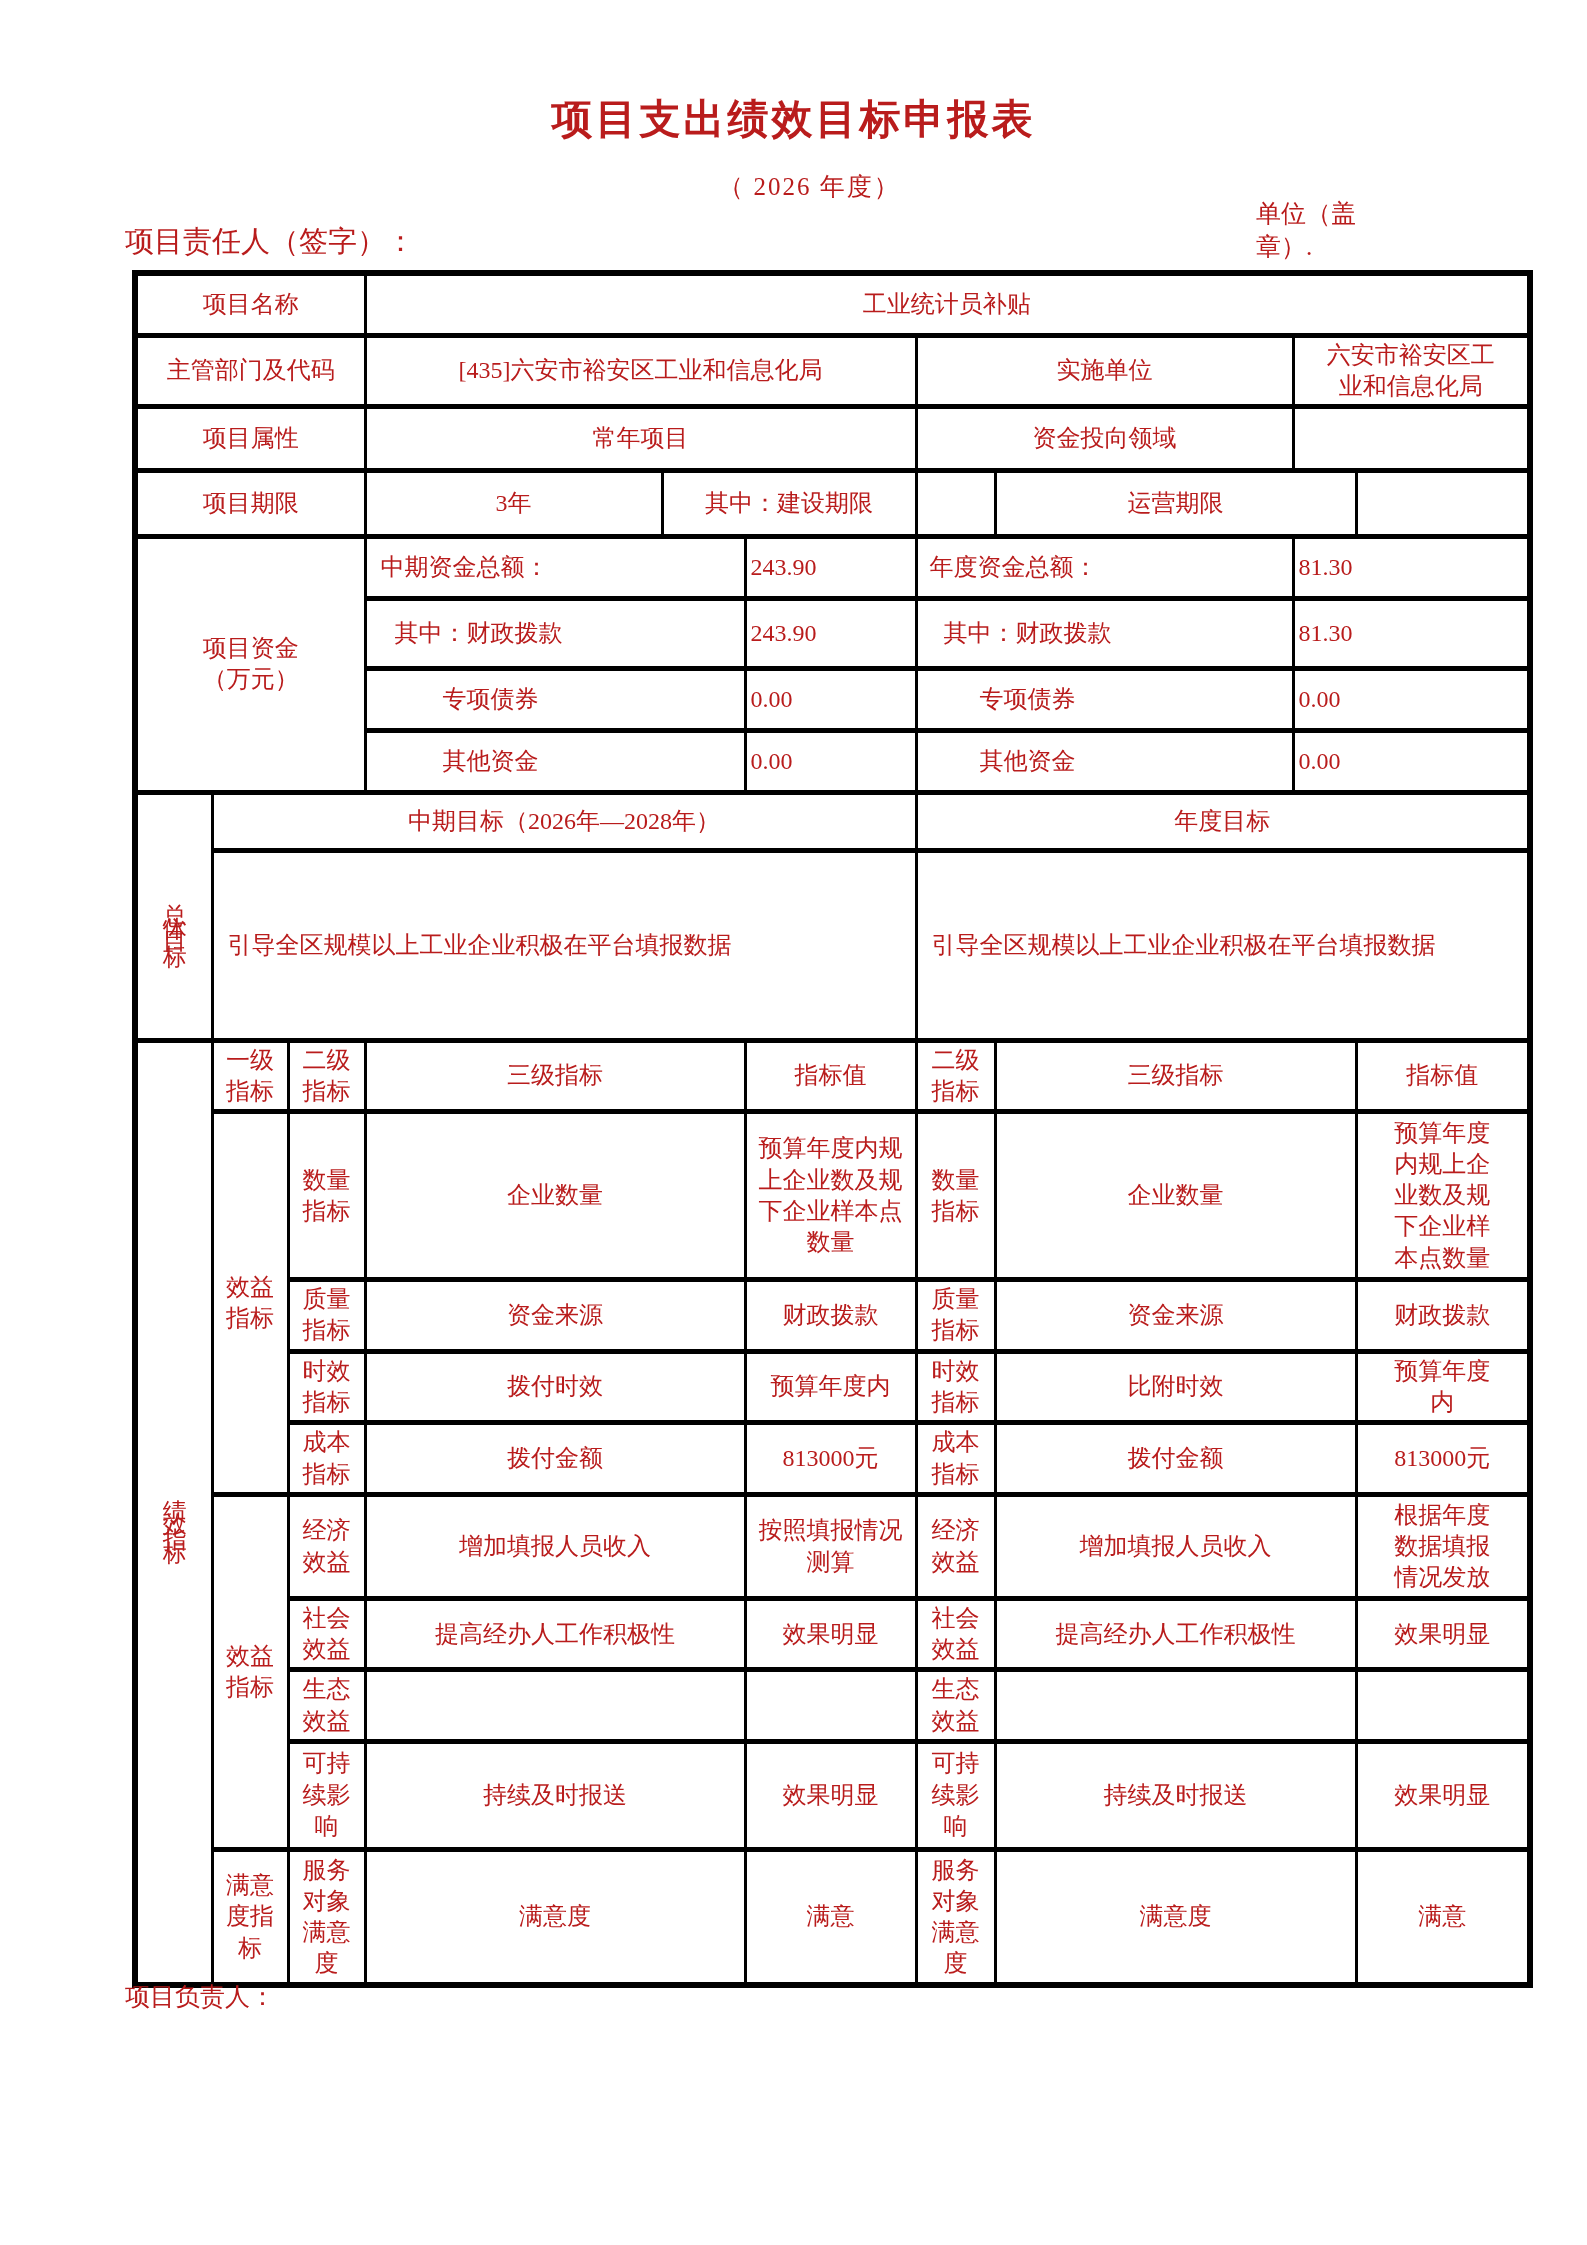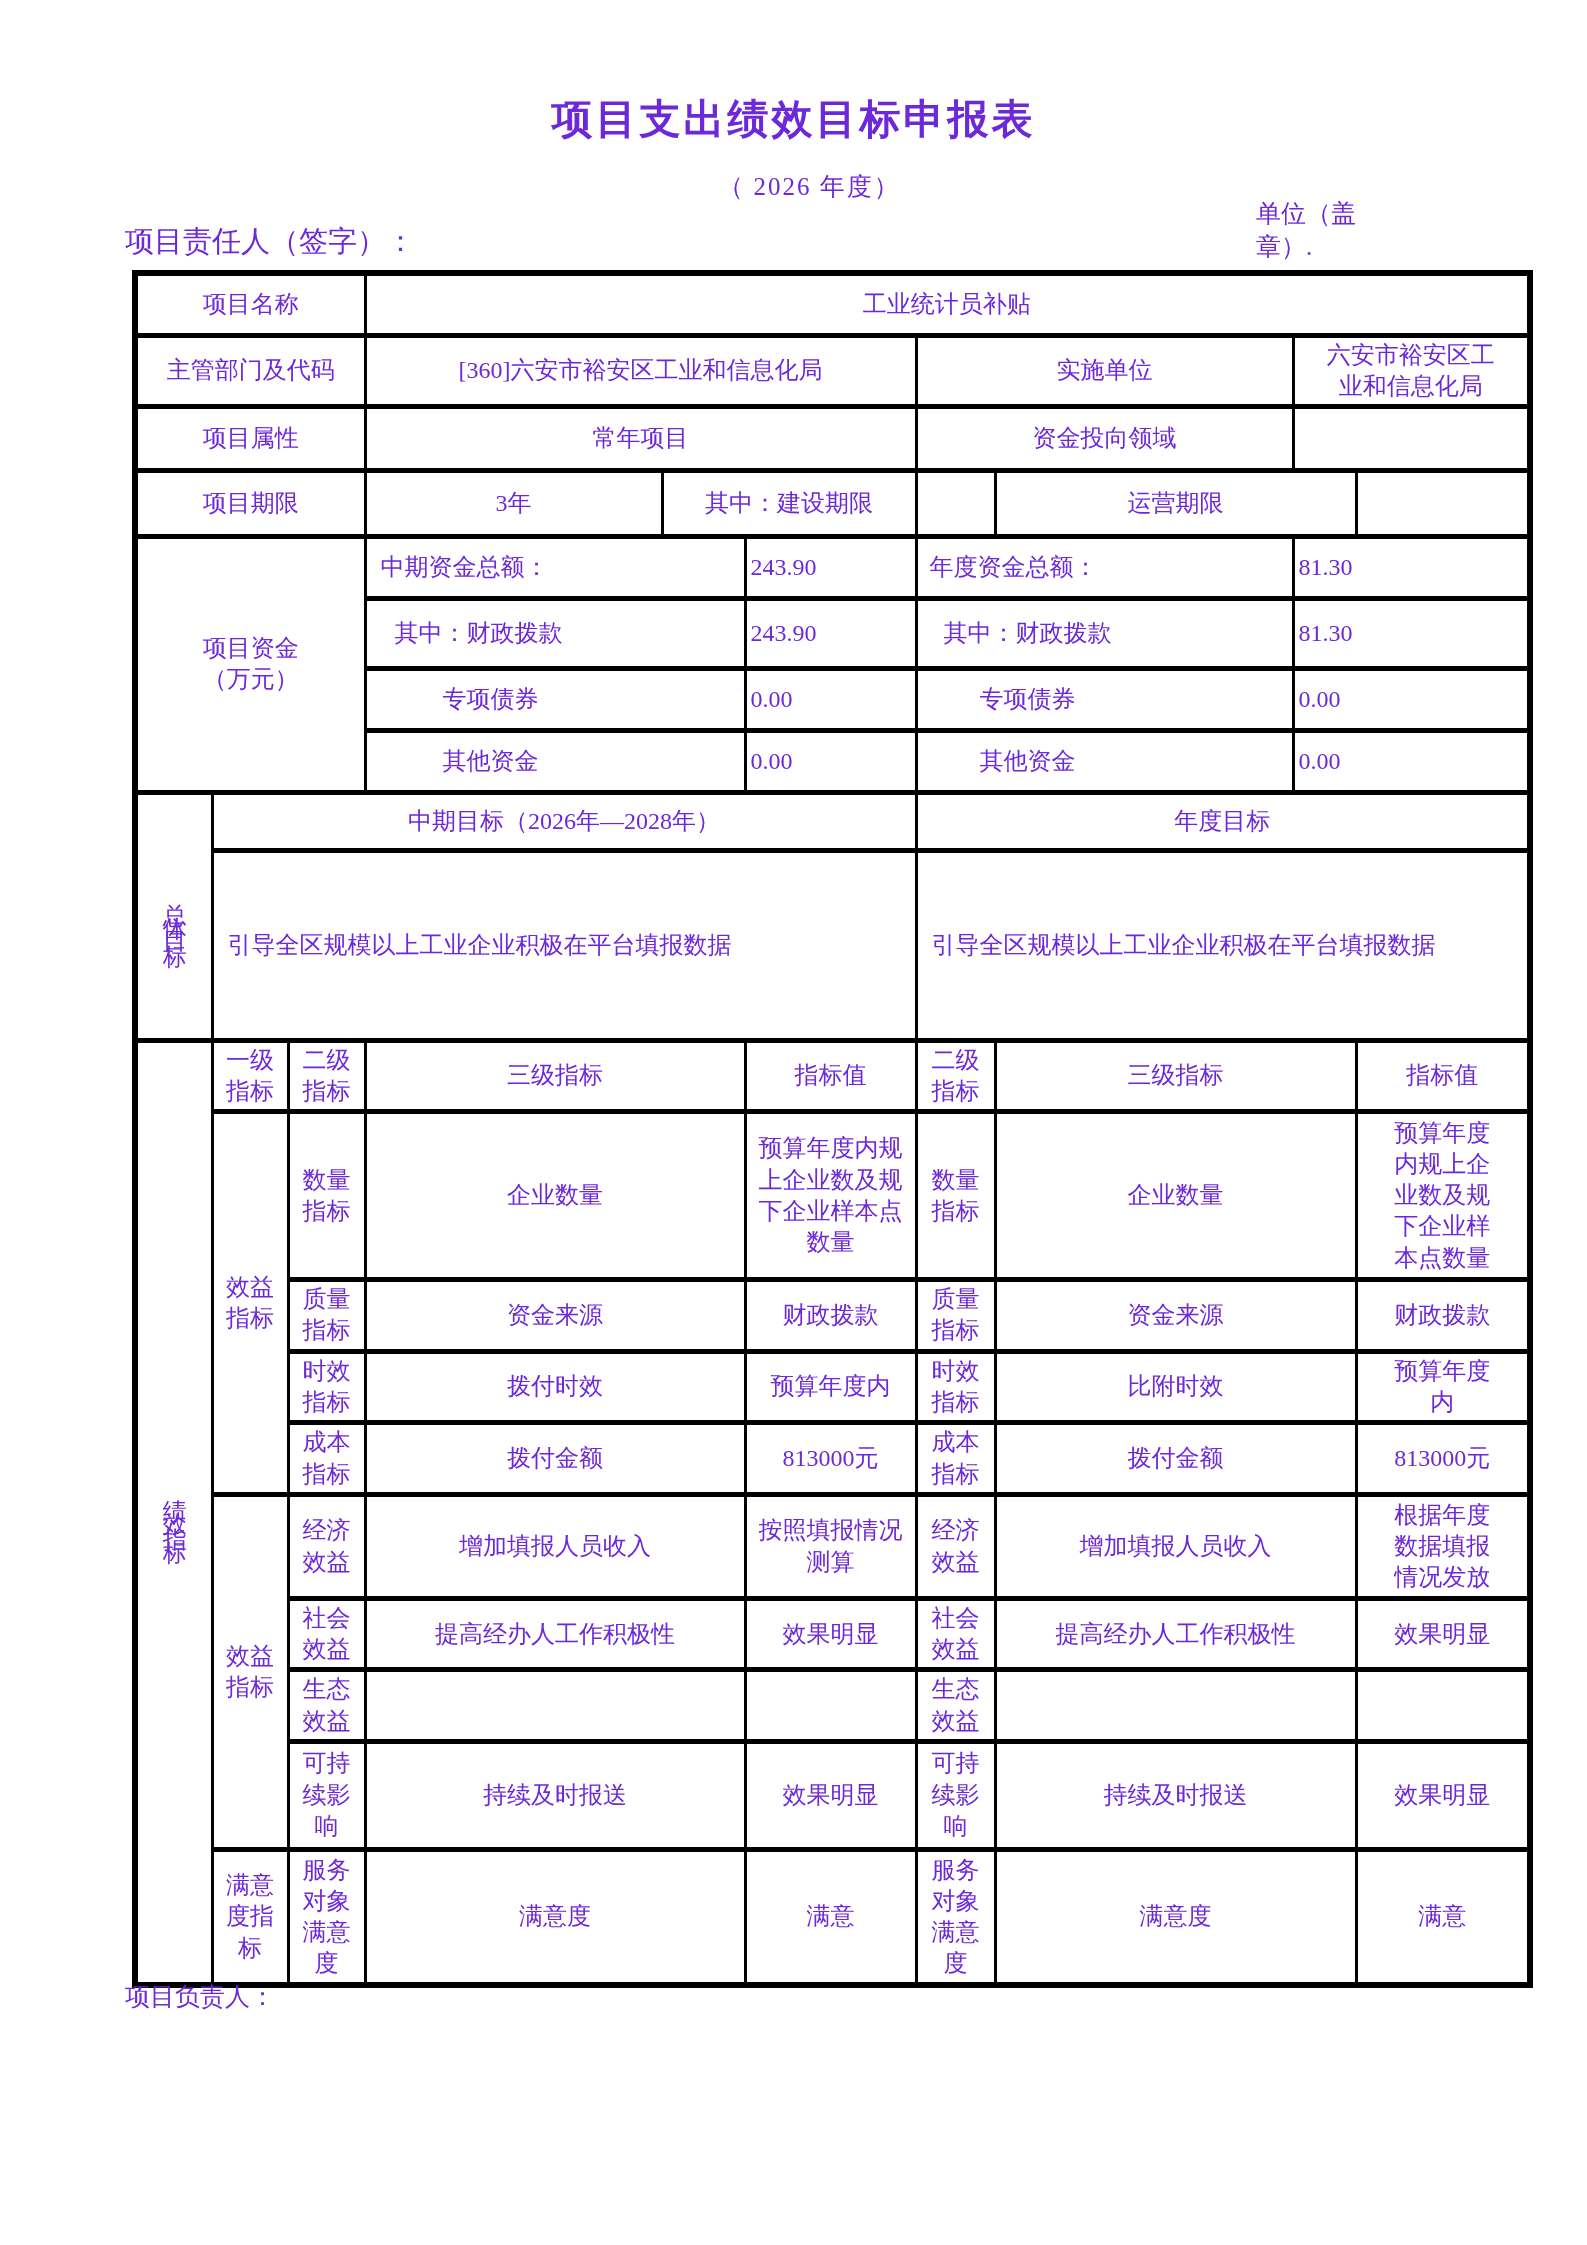--- a/index.html
+++ b/index.html
@@ -2,21 +2,21 @@
 <html><head>
 <meta charset="utf-8">
 <style>
   html,body{margin:0;padding:0;background:#e8e8e8;}
   .page{
     position:relative;
     width:1587px;height:2245px;
     margin:0 auto;
     background:#ffffff;
     font-family:"Liberation Serif","DejaVu Serif",serif;
-    color:#6d28d9;
+    color:#b91c1c;
     overflow:hidden;
   }
   .doc-title{
     position:absolute;left:0;top:92px;width:100%;
     text-align:center;font-size:41px;font-weight:bold;letter-spacing:3px;
   }
   .doc-subtitle{
     position:absolute;left:16px;top:170px;width:100%;
     text-align:center;font-size:25px;letter-spacing:2px;
   }
@@ -88,21 +88,21 @@
     </colgroup>
 
     <tbody>
         <tr style="height:62px">
       <td colspan="3">项目名称</td>
       <td colspan="7">工业统计员补贴</td>
     </tr>
 
     <tr style="height:62px">
       <td colspan="3">主管部门及代码</td>
-      <td colspan="3">[360]六安市裕安区工业和信息化局</td>
+      <td colspan="3">[435]六安市裕安区工业和信息化局</td>
       <td colspan="2">实施单位</td>
       <td colspan="2"><span class="w180">六安市裕安区工业和信息化局</span></td>
     </tr>
 
     <tr style="height:64px">
       <td colspan="3">项目属性</td>
       <td colspan="3">常年项目</td>
       <td colspan="2">资金投向领域</td>
       <td colspan="2"></td>
     </tr>

